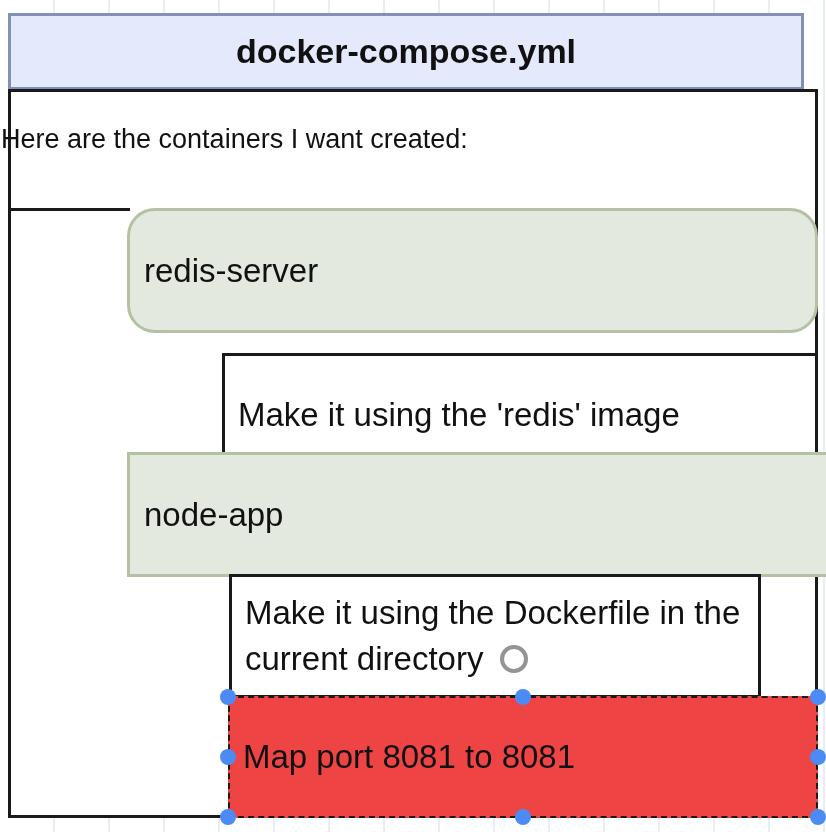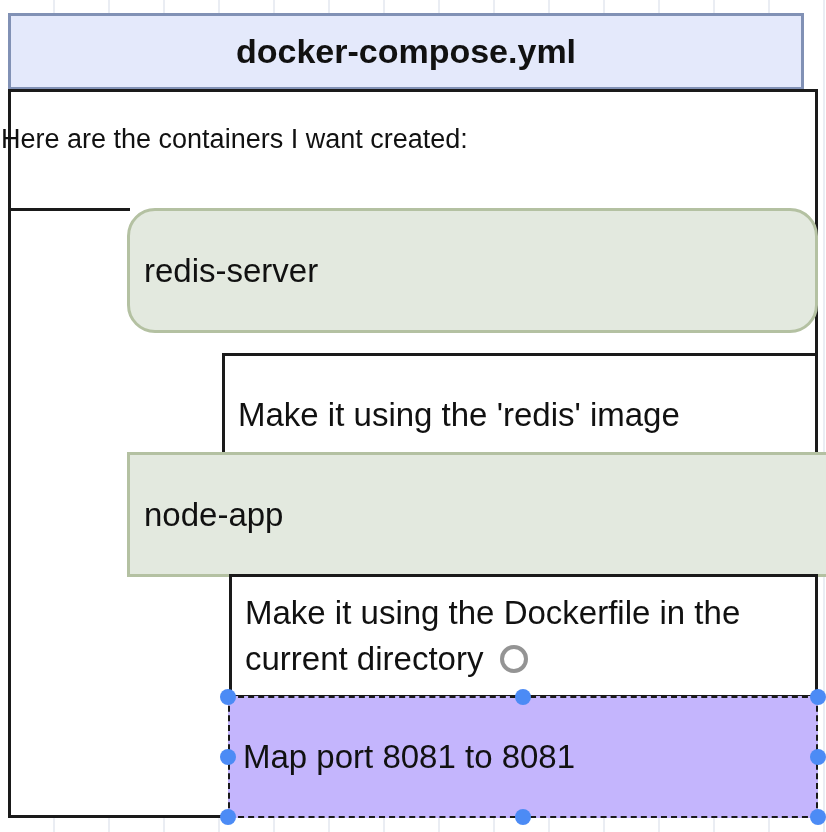--- a/index.html
+++ b/index.html
@@ -32,24 +32,24 @@
     font-size:33px;padding-left:14px;
   }
   .svc-redis{left:127px;top:208px;width:691px;height:125px;border-radius:28px;}
   .svc-node{left:127px;top:452px;width:770px;height:125px;}
   .detail-box{
     background:#ffffff;border:3px solid #1a1a1a;
     display:flex;align-items:center;
     font-size:33px;padding-left:13px;
   }
   .det-redis{left:222px;top:331px;width:596px;height:124px;margin-top:22px;}
-  .det-docker{left:229px;top:574px;width:589px;height:124px;padding-right:12px;line-height:1.4;}
+  .det-docker{left:229px;top:574px;width:532px;height:124px;padding-right:12px;line-height:1.4;}
   .det-port{
     left:228px;top:696px;width:590px;height:122px;
-    background:#c4b5fd;border:2px dashed #1a1a1a;
+    background:#ef4444;border:2px dashed #1a1a1a;
     display:flex;align-items:center;font-size:33px;padding-left:13px;
   }
   .handle{
     position:absolute;width:16px;height:16px;border-radius:50%;
     background:#4c8bf5;transform:translate(-8px,-8px);
   }
   .cursor-ring{
     left:500px;top:645px;width:28px;height:28px;border-radius:50%;
     border:4px solid rgba(60,60,60,0.55);
     box-shadow:0 0 0 5px rgba(255,255,255,0.5);

